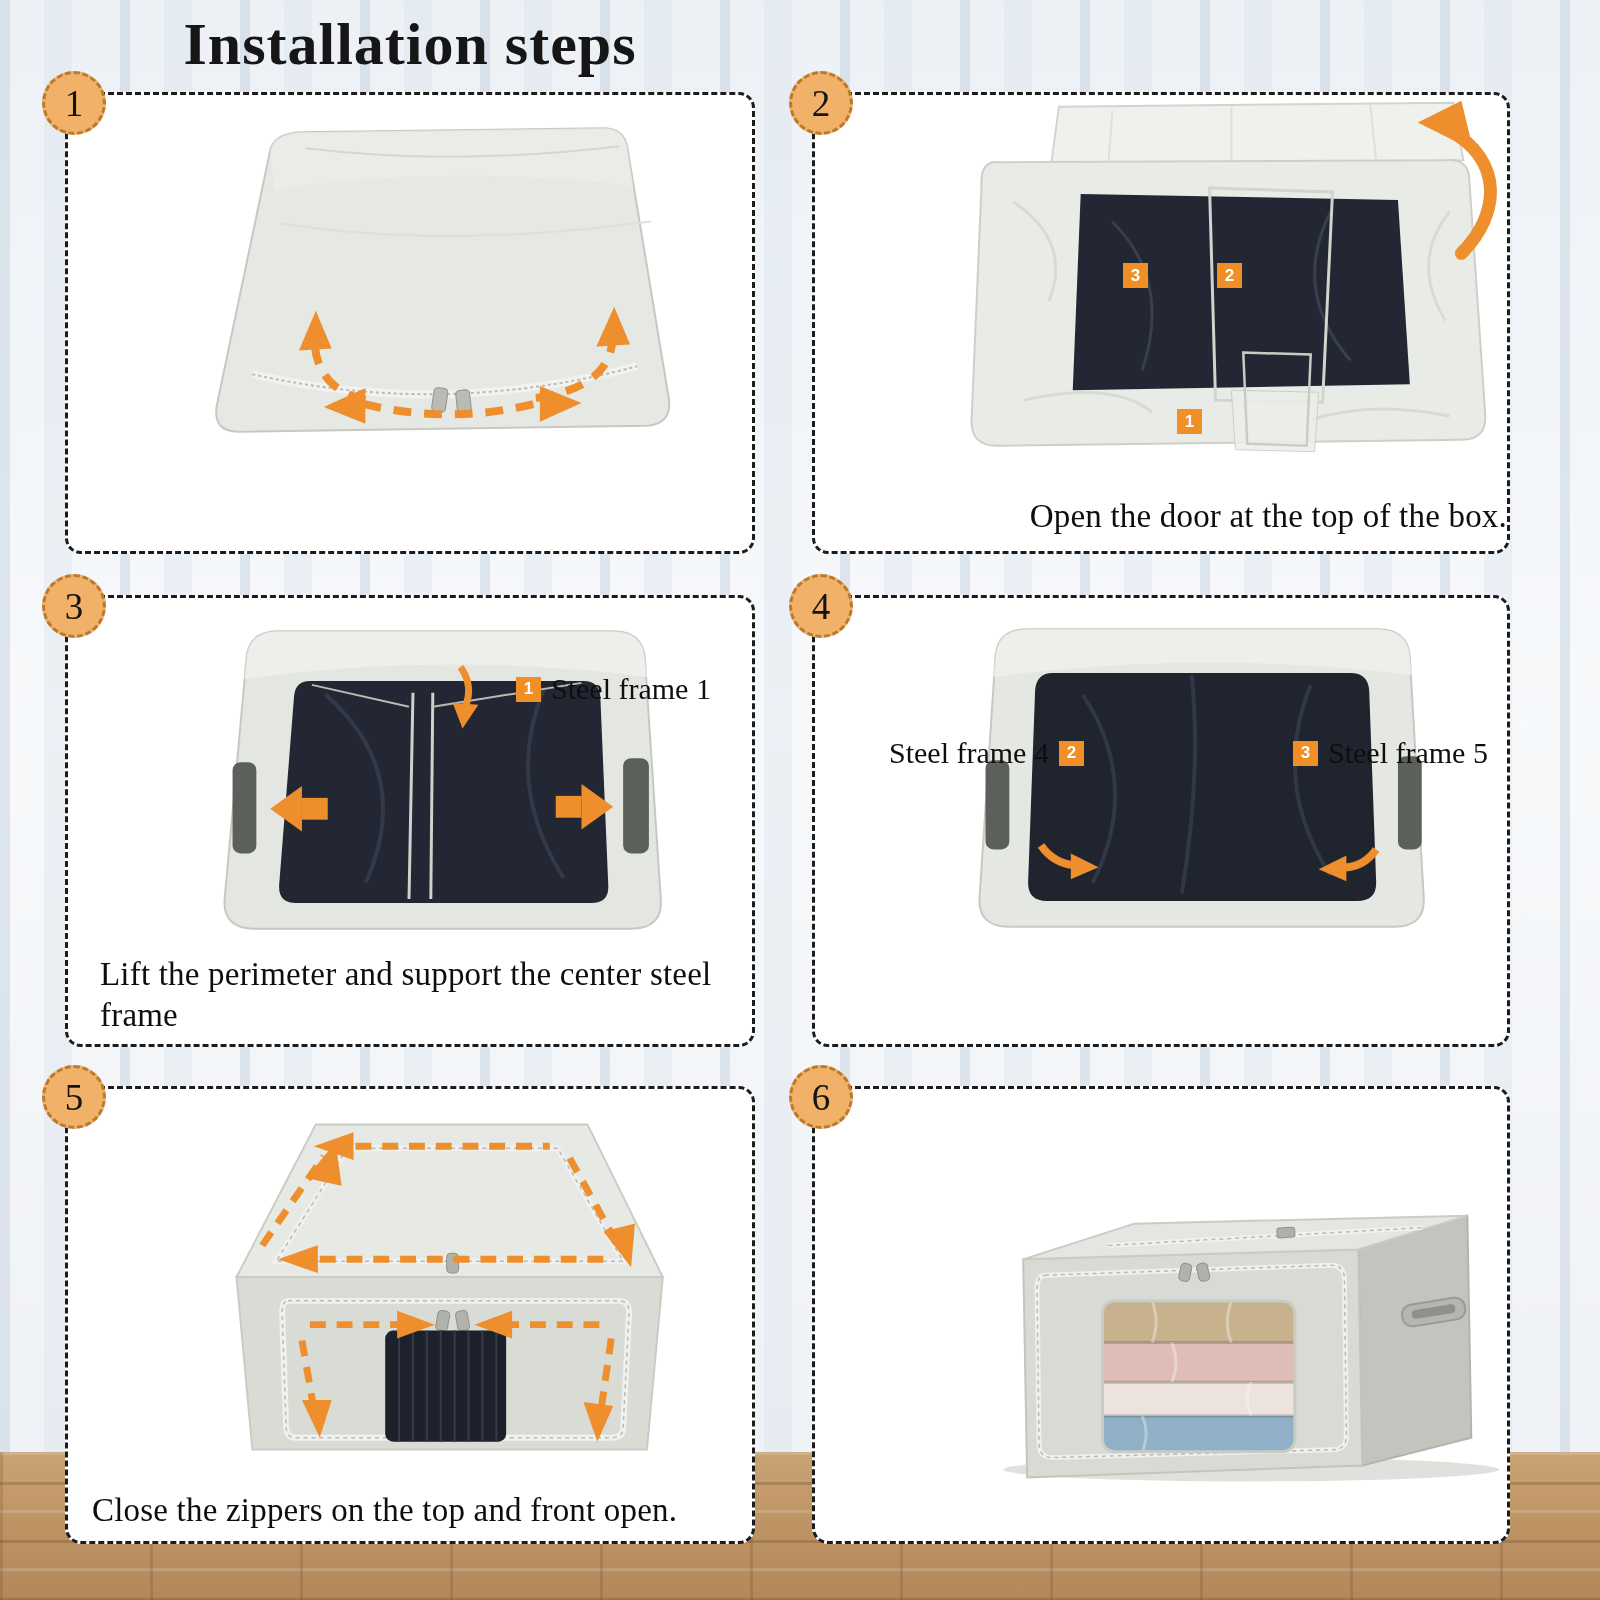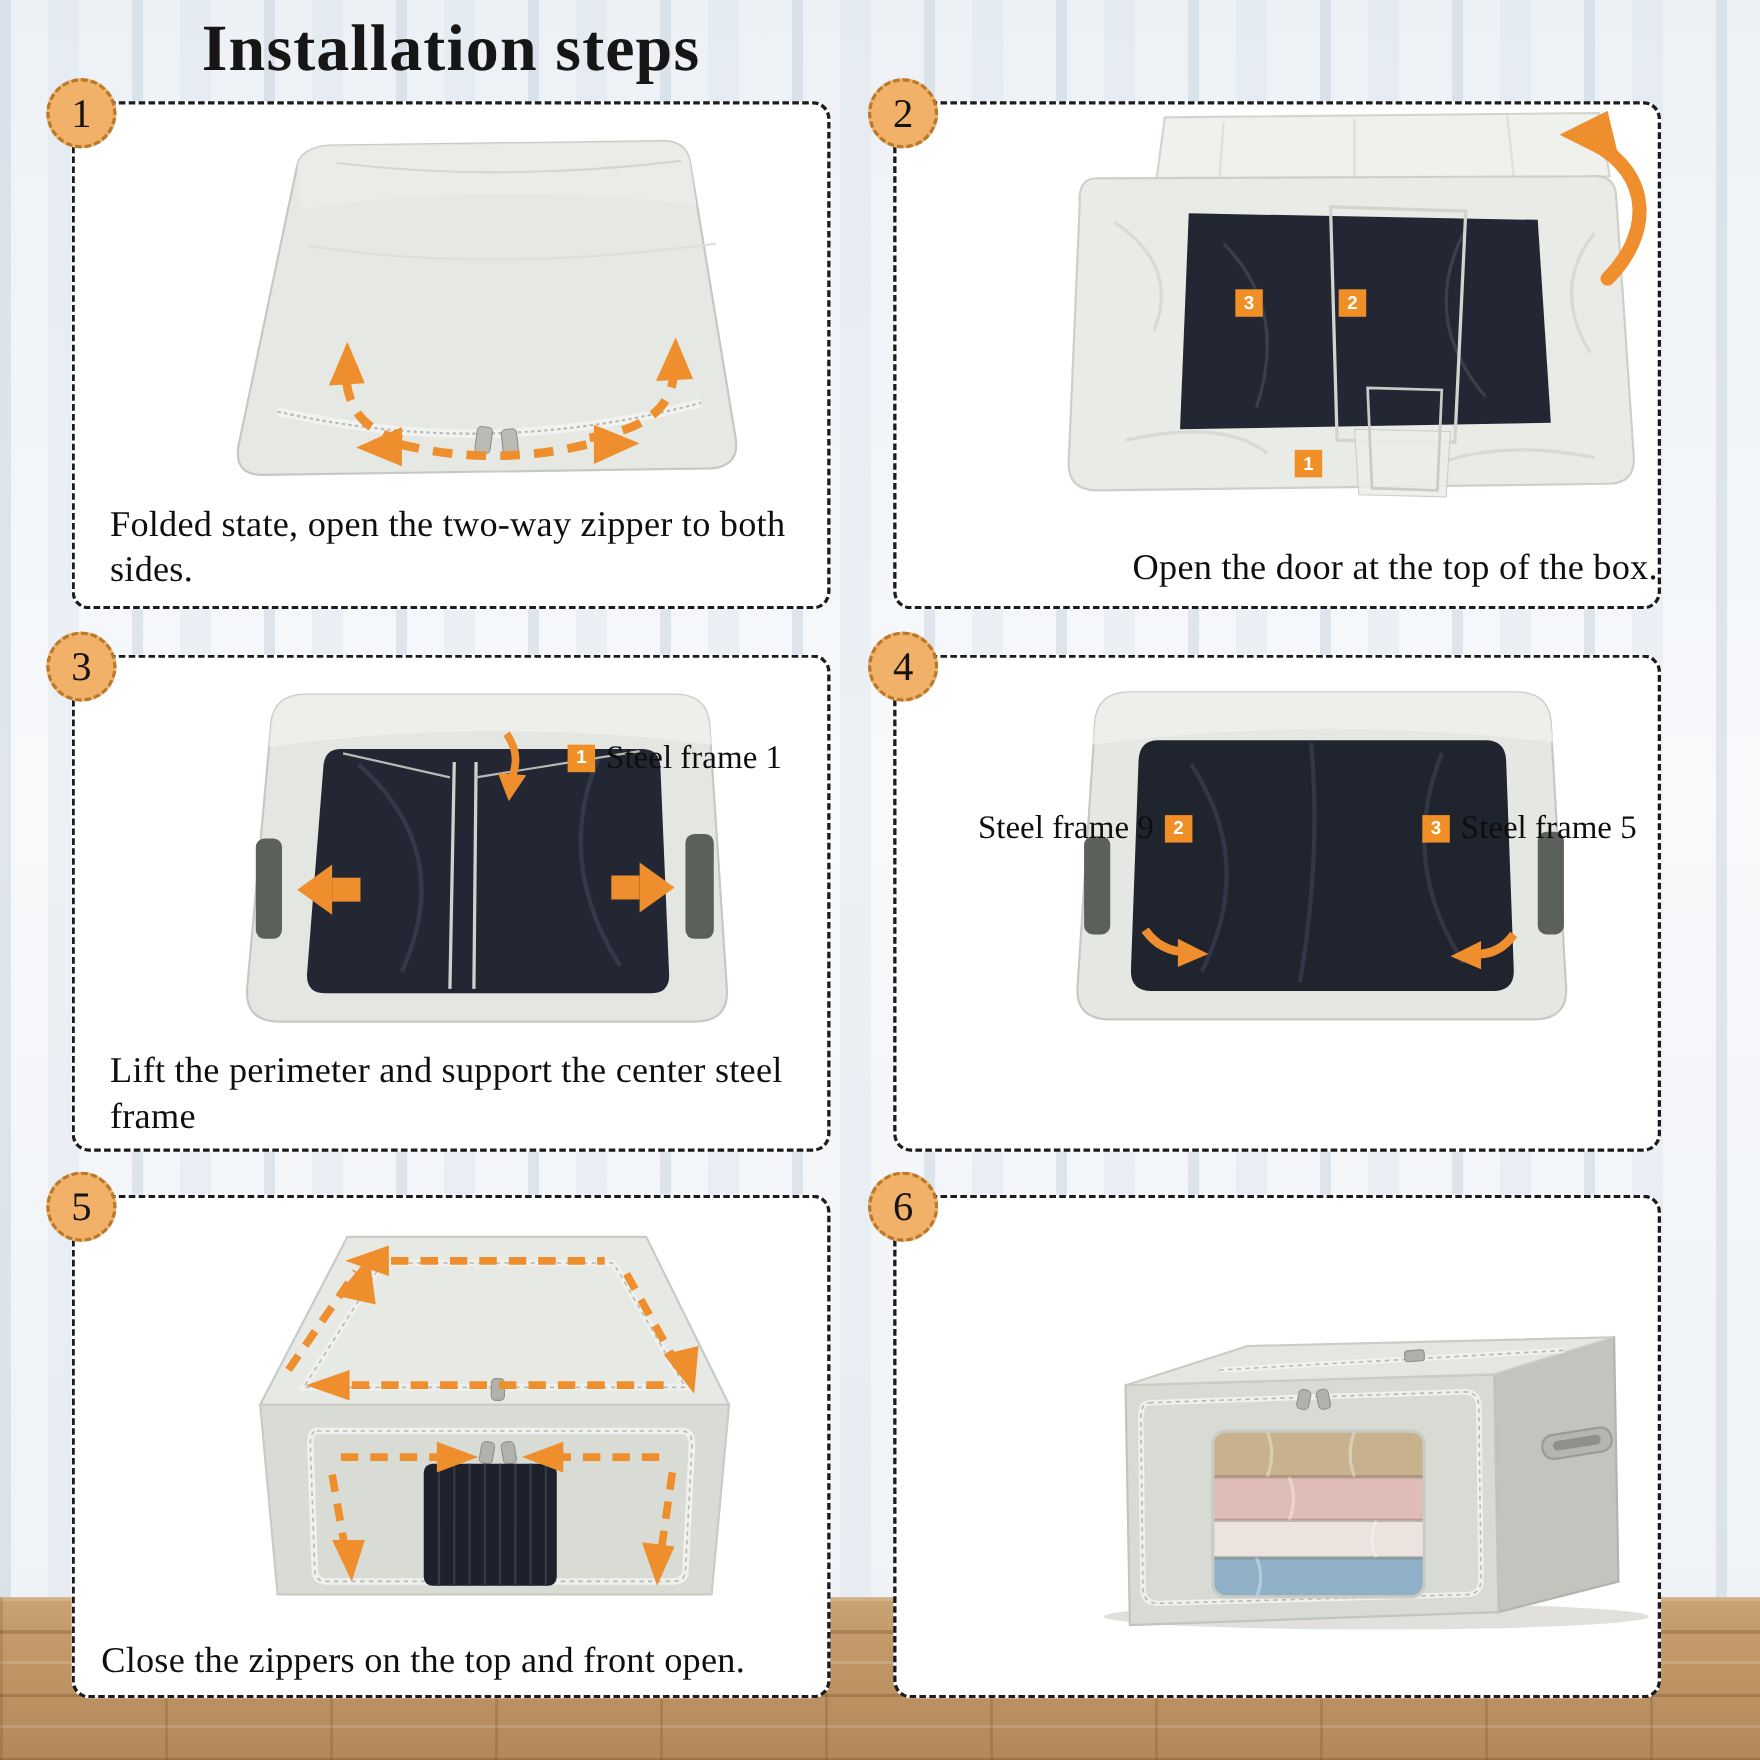--- a/index.html
+++ b/index.html
@@ -75,21 +75,20 @@
           <path d="M472,296 Q544,286 549,240"></path>
         </g>
         <g fill="#ee8e2c">
           <polygon points="300,286 258,305 300,322"></polygon>
           <polygon points="476,284 518,301 476,320"></polygon>
           <polygon points="233,248 250,208 266,246"></polygon>
           <polygon points="533,244 551,204 567,242"></polygon>
         </g>
       </svg>
     </div>
-    <div class="caption" style="left:32px; bottom:12px; width:648px">Folded state, open the two-way zipper to both sides.</div>
   </section>
 
   <section class="panel" style="left:812px; top:92px; width:698px; height:462px">
     <div class="badge">2</div>
     <div class="art" style="top:6px; height:400px">
       <svg viewBox="0 0 698 400" preserveAspectRatio="xMidYMid meet">
         <g>
           <polygon points="246,4 644,0 654,58 238,64" fill="#eff1ec" stroke="#d2d5ce" stroke-width="2"></polygon>
           <path d="M300,8 L296,60 M420,5 L420,60 M560,2 L566,58" stroke="#dde0d9" stroke-width="2"></path>
         </g>
@@ -175,21 +174,21 @@
         </g>
         <g>
           <path d="M228,232 Q242,252 266,252" stroke="#ee8e2c" stroke-width="8" fill="none"></path>
           <polygon points="258,240 286,254 258,266" fill="#ee8e2c"></polygon>
           <path d="M566,236 Q552,256 528,254" stroke="#ee8e2c" stroke-width="8" fill="none"></path>
           <polygon points="536,242 508,256 536,268" fill="#ee8e2c"></polygon>
         </g>
       </svg>
     </div>
     <div class="frame-label" style="left:74px; top:138px">
-      <span>Steel frame 9</span>
+      <span>Steel frame 4</span>
       <span class="tag-inline">2</span>
     </div>
     <div class="frame-label" style="left:478px; top:138px">
       <span class="tag-inline">3</span>
       <span>Steel frame 5</span>
     </div>
   </section>
 
   <section class="panel" style="left:65px; top:1086px; width:690px; height:458px">
     <div class="badge">5</div>

